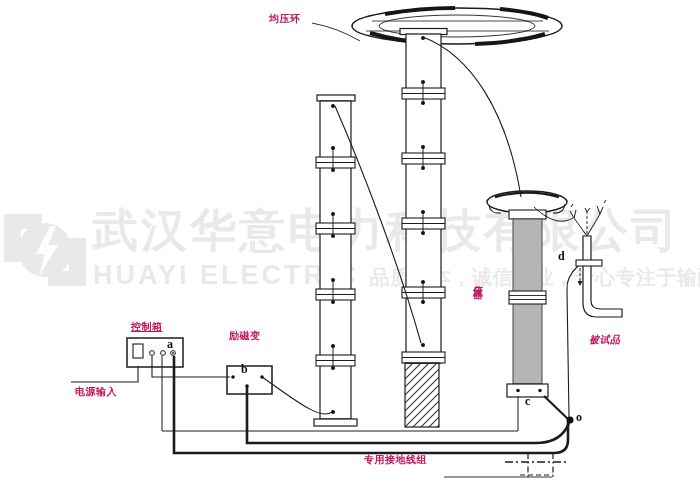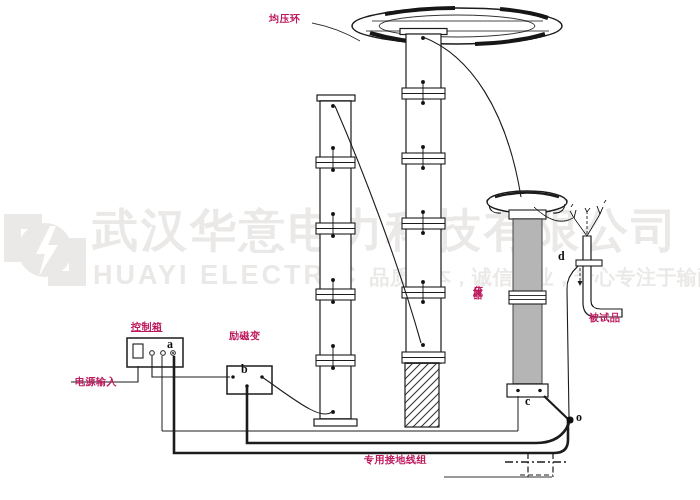--- a/index.html
+++ b/index.html
@@ -176,23 +176,23 @@
       <path d="M505,462 H568" stroke-width="1.4" stroke-dasharray="8 3 2 3"></path>
       <path d="M528,453 V477" stroke-width="1.2" stroke-dasharray="6 3 1.5 3"></path>
       <path d="M553,453 V477" stroke-width="1.2" stroke-dasharray="6 3 1.5 3"></path>
       <path d="M520,475 H553" stroke-width="1.1" stroke-dasharray="5 3"></path>
       <path d="M444,477 H552" stroke-width="0.9"></path>
     </g>
   </svg>
 
   <div class="lbl" style="left:269px;top:13px;">均压环</div>
   <div class="lbl lbl-v" style="left:472px;top:277px;height:56px;">分压器</div>
-  <div class="lbl" style="left:589px;top:312px;">被试品</div>
+  <div class="lbl" style="left:589px;top:334px;font-style:italic;">被试品</div>
   <div class="lbl" style="left:131px;top:321px;text-decoration:underline;">控制箱</div>
-  <div class="lbl" style="left:75px;top:376px;">电源输入</div>
+  <div class="lbl" style="left:75px;top:386px;">电源输入</div>
   <div class="lbl" style="left:229px;top:330px;">励磁变</div>
   <div class="lbl" style="left:364px;top:454px;">专用接地线组</div>
 
   <div class="pt" style="left:167px;top:337px;">a</div>
   <div class="pt" style="left:241px;top:362px;">b</div>
   <div class="pt" style="left:525px;top:394px;">c</div>
   <div class="pt" style="left:558px;top:249px;">d</div>
   <div class="pt" style="left:576px;top:410px;">o</div>
 
 </div>

